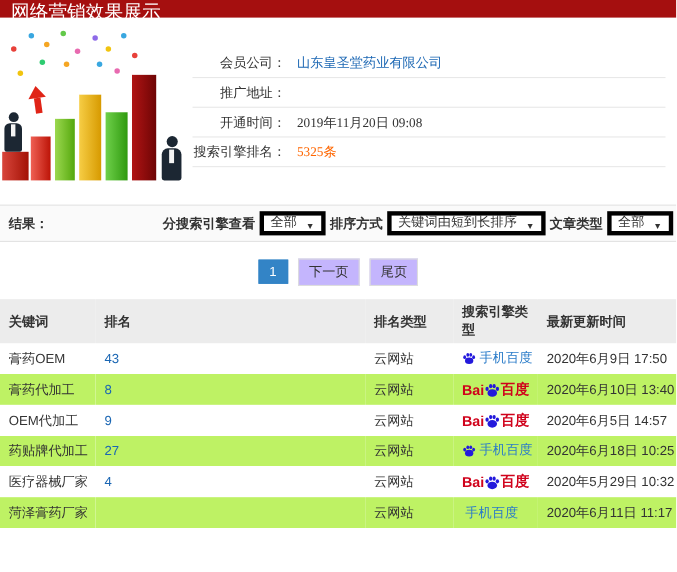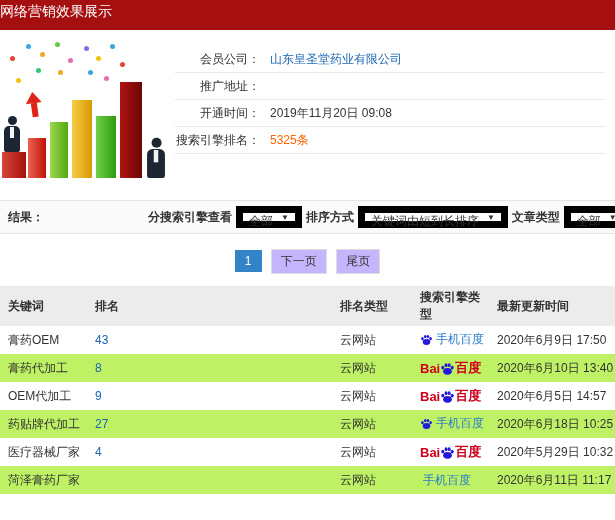--- a/index.html
+++ b/index.html
@@ -1,25 +1,25 @@
 <!DOCTYPE html>
 <html><head>
 <meta charset="utf-8">
 <style>
   html,body{margin:0;padding:0;background:#fff;}
   .page{position:relative;width:615px;height:520px;overflow:hidden;background:#fff;
         font-family:"Liberation Sans","DejaVu Sans",sans-serif;font-size:12px;color:#333;}
 
   
-  .top-bar{height:30px;line-height:22px;background:#a50f0f;color:#fff;font-size:14px;}
+  .top-bar{height:16px;line-height:22px;background:#a50f0f;color:#fff;padding-left:10px;font-size:17px;}
 
   
   .info-section{display:flex;height:170px;box-sizing:border-box;padding:8px 6px 4px 0;}
   .illustration{position:relative;width:175px;height:152px;flex-shrink:0;overflow:hidden;}
-  .info-fields{flex:1;margin-top:8px;margin-right:4px;}
+  .info-fields{flex:1;margin-top:20px;margin-right:4px;font-family:Liberation Serif, serif;}
   .field{display:flex;align-items:center;height:26px;border-bottom:1px solid #e8e8e8;}
   .field-label{width:85px;text-align:right;flex-shrink:0;color:#333;white-space:nowrap;}
   .field-value{margin-left:10px;white-space:nowrap;}
   .link{color:#1a66b3;text-decoration:none;cursor:pointer;text-align:right;}
   .highlight{color:#ff6600;}
 
   
   .bar{position:absolute;bottom:12px;}
   .bar::after{content:"";position:absolute;left:3px;top:-6px;width:100%;height:6px;
               background:rgba(255,255,255,.4);transform:skewX(-45deg);}
@@ -41,21 +41,21 @@
                  border-left:8px solid transparent;border-right:8px solid transparent;border-bottom:11px solid #e02417;}
   .arrow::after{content:"";display:block;margin:0 auto;width:6px;height:14px;background:#e02417;}
   .dots i{position:absolute;border-radius:50%;width:5px;height:5px;}
 
   
   .filter-bar{height:34px;background:#fafafa;border-top:1px solid #e3e3e3;border-bottom:1px solid #e3e3e3;
               display:flex;align-items:center;padding:0 8px;box-sizing:border-box;white-space:nowrap;}
   .result-label{font-weight:bold;}
   .filter-controls{display:flex;align-items:center;margin-left:100px;}
   .ctl-label{font-weight:bold;margin:0 4px;}
-  .fselect{display:inline-flex;align-items:flex-start;border:7px solid #000000;background:#fff;height:22px;
+  .fselect{display:inline-flex;align-items:flex-end;border:4px solid #000000;background:#fff;height:22px;
            padding:0 6px;box-sizing:border-box;cursor:pointer;}
   .fselect .caret{font-size:8px;color:#333;margin-left:8px;}
   .submit-btn{margin-left:10px;background:#2e7fd0;color:#fff;border:1px solid #2e7fd0;height:24px;
               padding:0 12px;border-radius:3px;font-size:12px;cursor:pointer;flex-shrink:0;}
 
   
   .pagination{text-align:center;margin:15px 0 12px;}
   .page-btn{display:inline-block;padding:3px 9px;border:1px solid #ddd;background:#c4b5fd;color:#333;
             margin:0 3px;cursor:pointer;}
   .page-current{background:#3384c6;border-color:#3384c6;color:#fff;}

